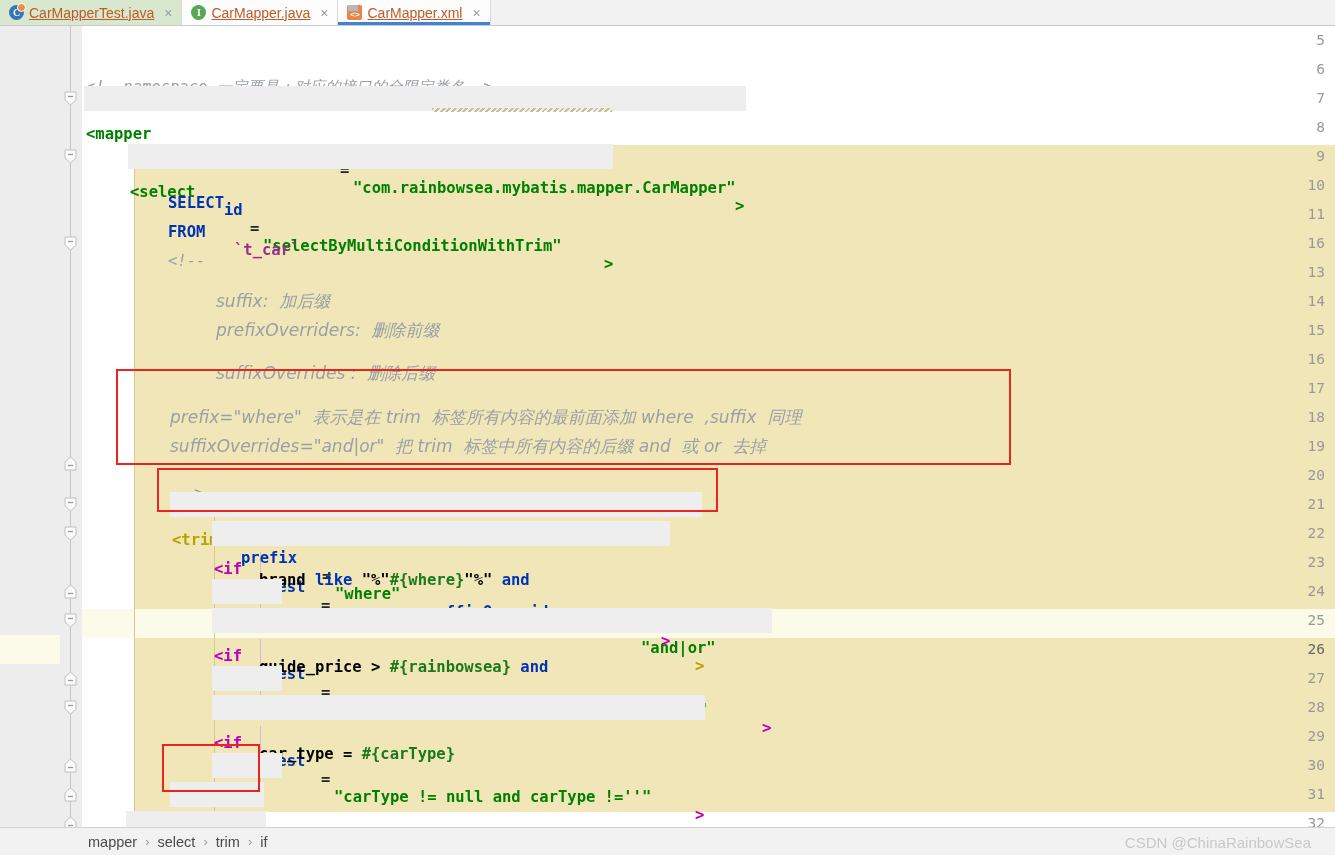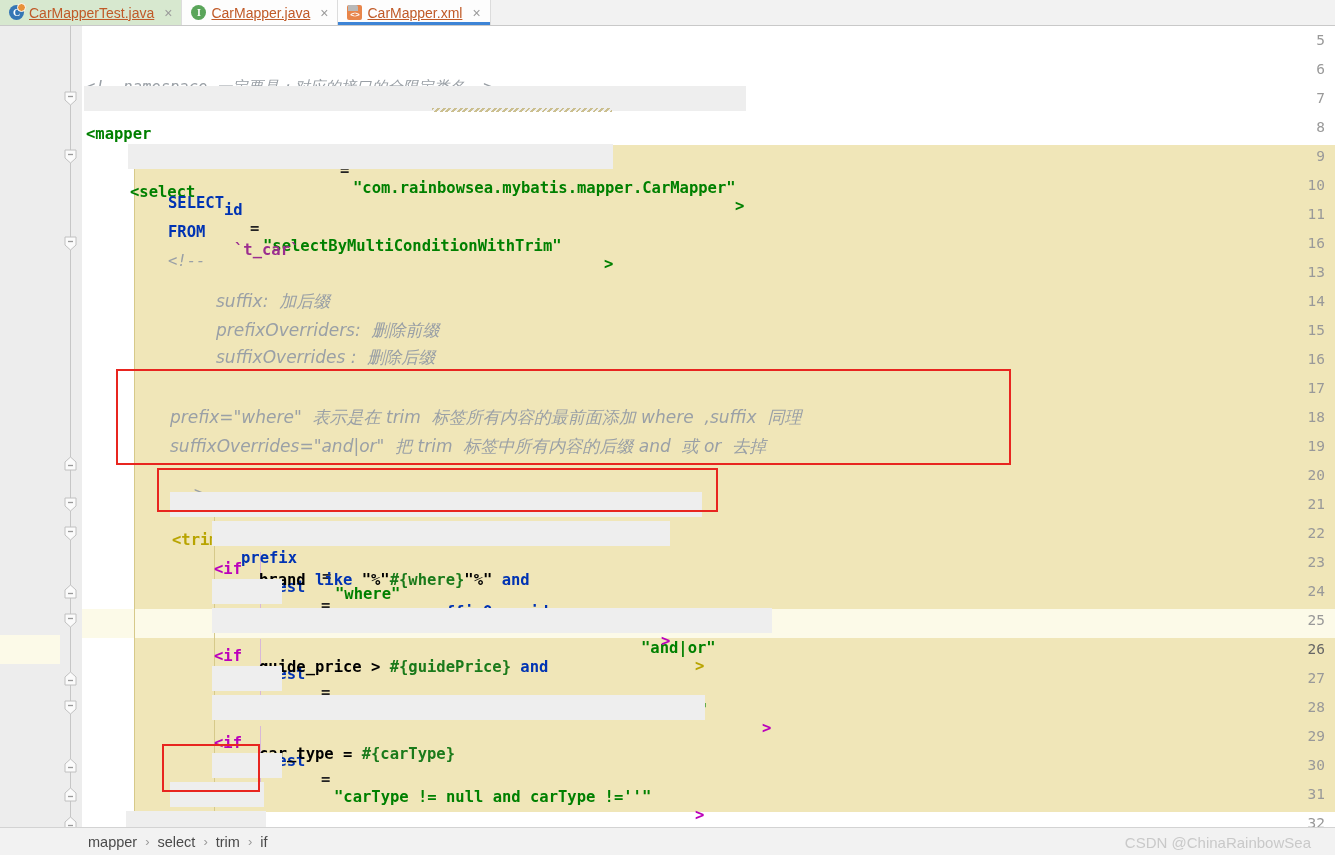--- a/index.html
+++ b/index.html
@@ -277,21 +277,21 @@
       <div class="line" style="top:203px;">
         <span class="code t-comment" style="left:86px;">&lt;!--</span>
       </div>
 
       <div class="line" style="top:290px;">
         <span class="annot" style="left:134px; top:0;">prefixOverriders:  删除前缀</span>
       </div>
       <div class="line" style="top:261px;">
         <span class="annot" style="left:134px; top:0;">suffix:  加后缀</span>
       </div>
-      <div class="line" style="top:317px;">
+      <div class="line" style="top:333px;">
         <span class="annot" style="left:134px; top:0;">suffixOverrides :  删除后缀</span>
       </div>
 
       <div class="line" style="top:348px;"></div>
 
       <div class="line" style="top:377px;">
         <span class="annot" style="left:88px; top:0;">prefix="where"  表示是在 trim  标签所有内容的最前面添加 where  ,suffix  同理</span>
       </div>
       <div class="line" style="top:406px;">
         <span class="annot" style="left:88px; top:0;">suffixOverrides="and|or"  把 trim  标签中所有内容的后缀 and  或 or  去掉</span>
@@ -334,21 +334,21 @@
       <div class="line" style="top:580px;">
         <span class="tagbg" style="position:absolute; left:130px; top:2px; width:560px; height:25px;"></span>
         <span class="code t-if" style="left:132px;">&lt;if</span>
         <span class="code t-attr" style="left:186px;">test</span>
         <span class="code t-plain" style="left:239px; font-weight:bold;">=</span>
         <span class="code t-val" style="left:252px;">"guidePrice != null and guidePrice !=''"</span>
         <span class="code t-if" style="left:680px;">&gt;</span>
       </div>
 
       <div class="line" style="top:609px;">
-        <span class="code" style="left:177px;"><span class="t-str">guide_price &gt; </span><span class="t-param">#{guidePrice}</span><span class="t-kw"> and</span></span>
+        <span class="code" style="left:177px;"><span class="t-str">guide_price &gt; </span><span class="t-param">#{rainbowsea}</span><span class="t-kw"> and</span></span>
       </div>
 
       <div class="line" style="top:638px;">
         <span class="tagbg" style="position:absolute; left:130px; top:2px; width:70px; height:25px;"></span>
         <span class="code t-if" style="left:132px;">&lt;/if&gt;</span>
       </div>
 
       <div class="line" style="top:667px;">
         <span class="tagbg" style="position:absolute; left:130px; top:2px; width:493px; height:25px;"></span>
         <span class="code t-if" style="left:132px;">&lt;if</span>

